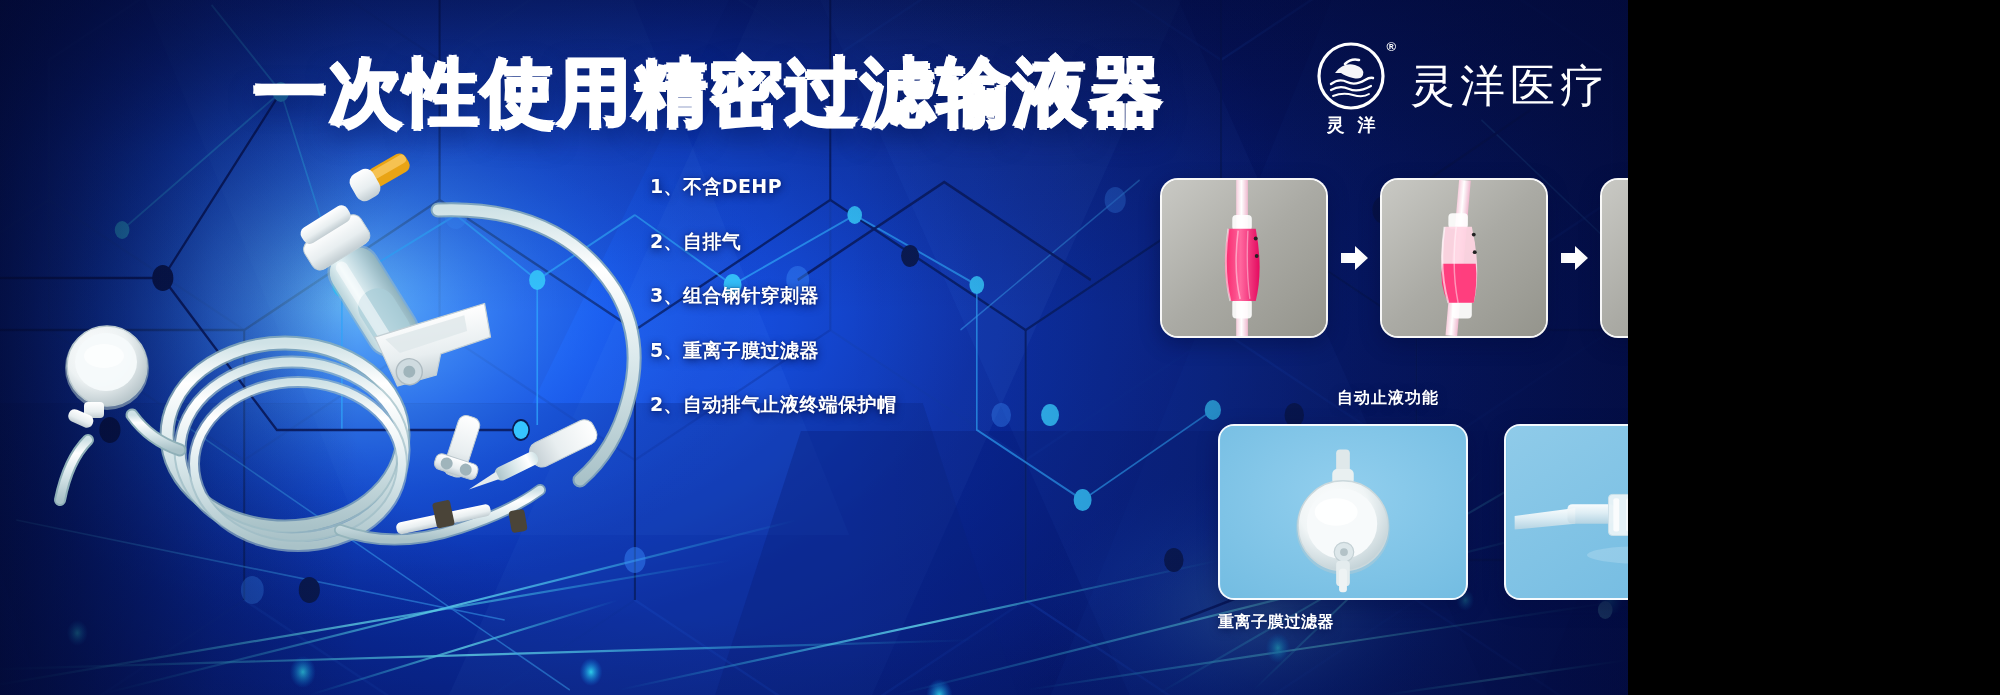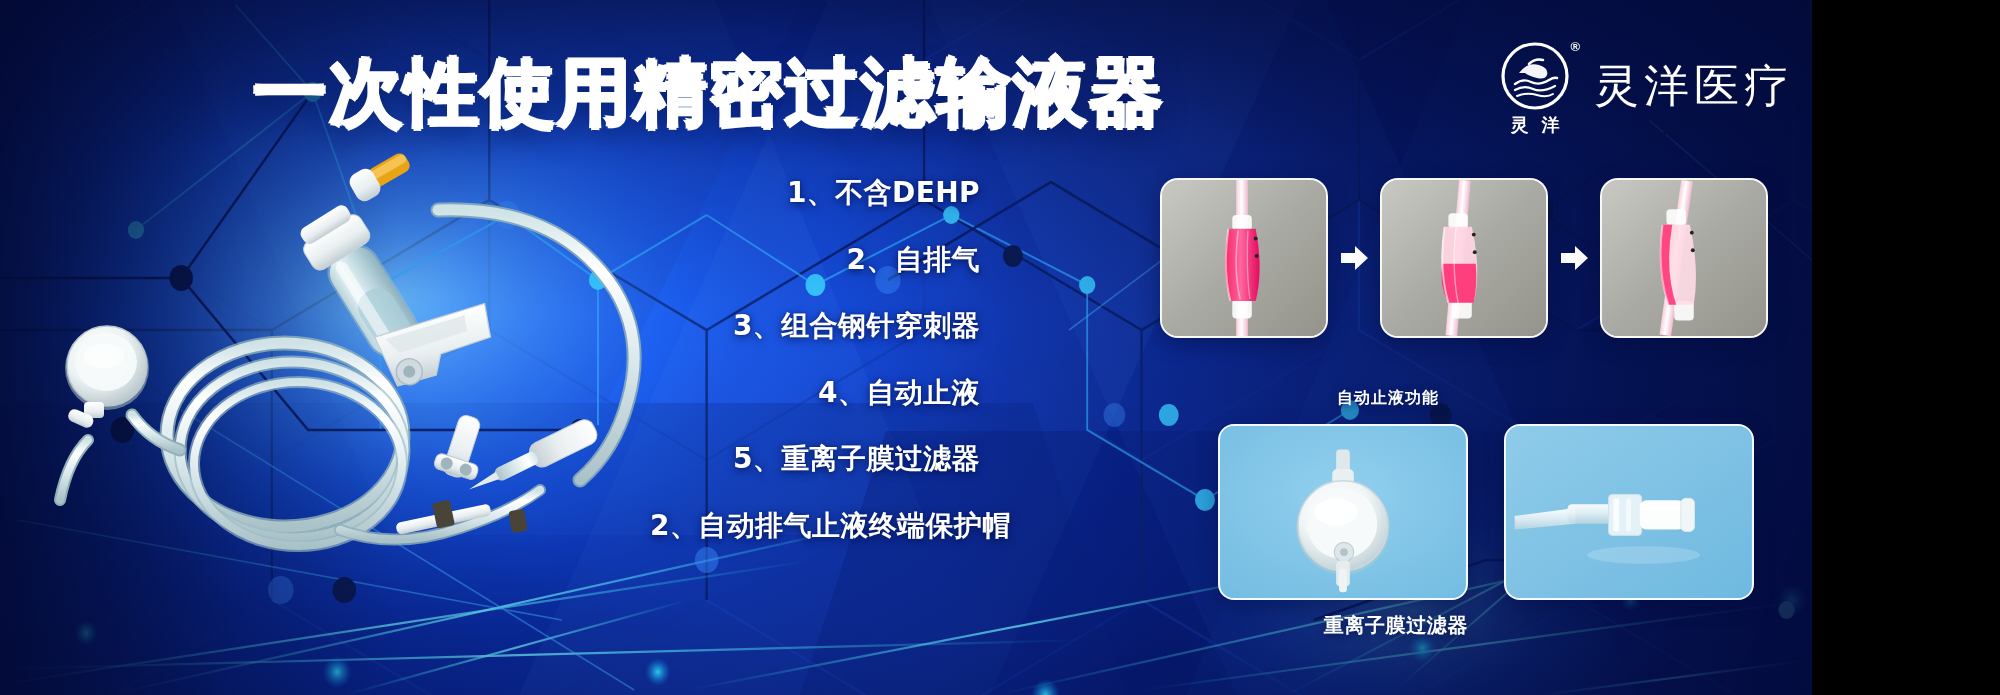--- a/index.html
+++ b/index.html
@@ -1,21 +1,21 @@
 <!DOCTYPE html>
 <html><head>
 <meta charset="utf-8">
 <style>
   * { margin:0; padding:0; box-sizing:border-box; }
   html,body { background:#000; }
   body { font-family:"Liberation Sans","DejaVu Sans",sans-serif; }
 
   .banner {
     position:relative;
-    width:1812px;
+    width:1628px;
     height:695px;
     overflow:hidden;
     background:#0a1f8c;
   }
 
   
   .bg-base{
     position:absolute; inset:0;
     background:
       radial-gradient(ellipse 900px 560px at 26% 42%, #1a63ff 0%, #0f45d8 38%, #0a2da8 62%, #061b77 100%),
@@ -101,29 +101,28 @@
     font-family:"Liberation Sans",sans-serif;
   }
 
   
   .features{
     position:absolute;
     left:650px; top:174px;
     width:330px;
   }
   .feature{
-    font-size:28px;
+    font-size:19px;
     font-weight:700;
     color:#ffffff;
     white-space:nowrap;
     margin-bottom:28.5px;
     letter-spacing:.4px;
     text-shadow:0 2px 8px rgba(0,15,75,.85), 0 0 2px rgba(0,20,90,.6);
     font-family:"DejaVu Sans","Liberation Sans",sans-serif;
-    text-align:right;
   }
 
   
   .product-photo{
     position:absolute;
     left:40px; top:150px;
     width:620px; height:400px;
   }
   .product-photo svg{ width:100%; height:100%; overflow:visible; }
 
@@ -173,22 +172,22 @@
     position:relative; overflow:hidden;
     box-shadow:0 6px 20px rgba(0,10,60,.40);
   }
   .prod-panel svg{ position:absolute; inset:0; width:100%; height:100%; }
   .cap-bottom-row{
     position:absolute;
     left:1218px; top:612px;
     display:flex; gap:36px;
   }
   .cap-b{
-    width:250px; text-align:right;
-    font-size:20px; font-weight:700; color:#fff;
+    width:250px; text-align:left;
+    font-size:16px; font-weight:700; color:#fff;
     letter-spacing:.6px;
     text-shadow:0 2px 8px rgba(0,15,75,.8);
     font-family:"DejaVu Sans","Liberation Sans",sans-serif;
     white-space:nowrap;
   }
   .cap-b.wide{ width:250px; }
 </style>
 </head>
 <body>
 
@@ -598,18 +597,17 @@
   </div>
 
   <div class="cap-bottom-row">
     <div class="cap-b">重离子膜过滤器</div>
   </div>
 
   <div class="features">
     <div class="feature">1、不含DEHP</div>
     <div class="feature">2、自排气</div>
     <div class="feature">3、组合钢针穿刺器</div>
-    <div class="feature">4、自动止液</div>
     <div class="feature">5、重离子膜过滤器</div>
     <div class="feature">2、自动排气止液终端保护帽</div>
   </div>
 
 </div>
 
 </body></html>

